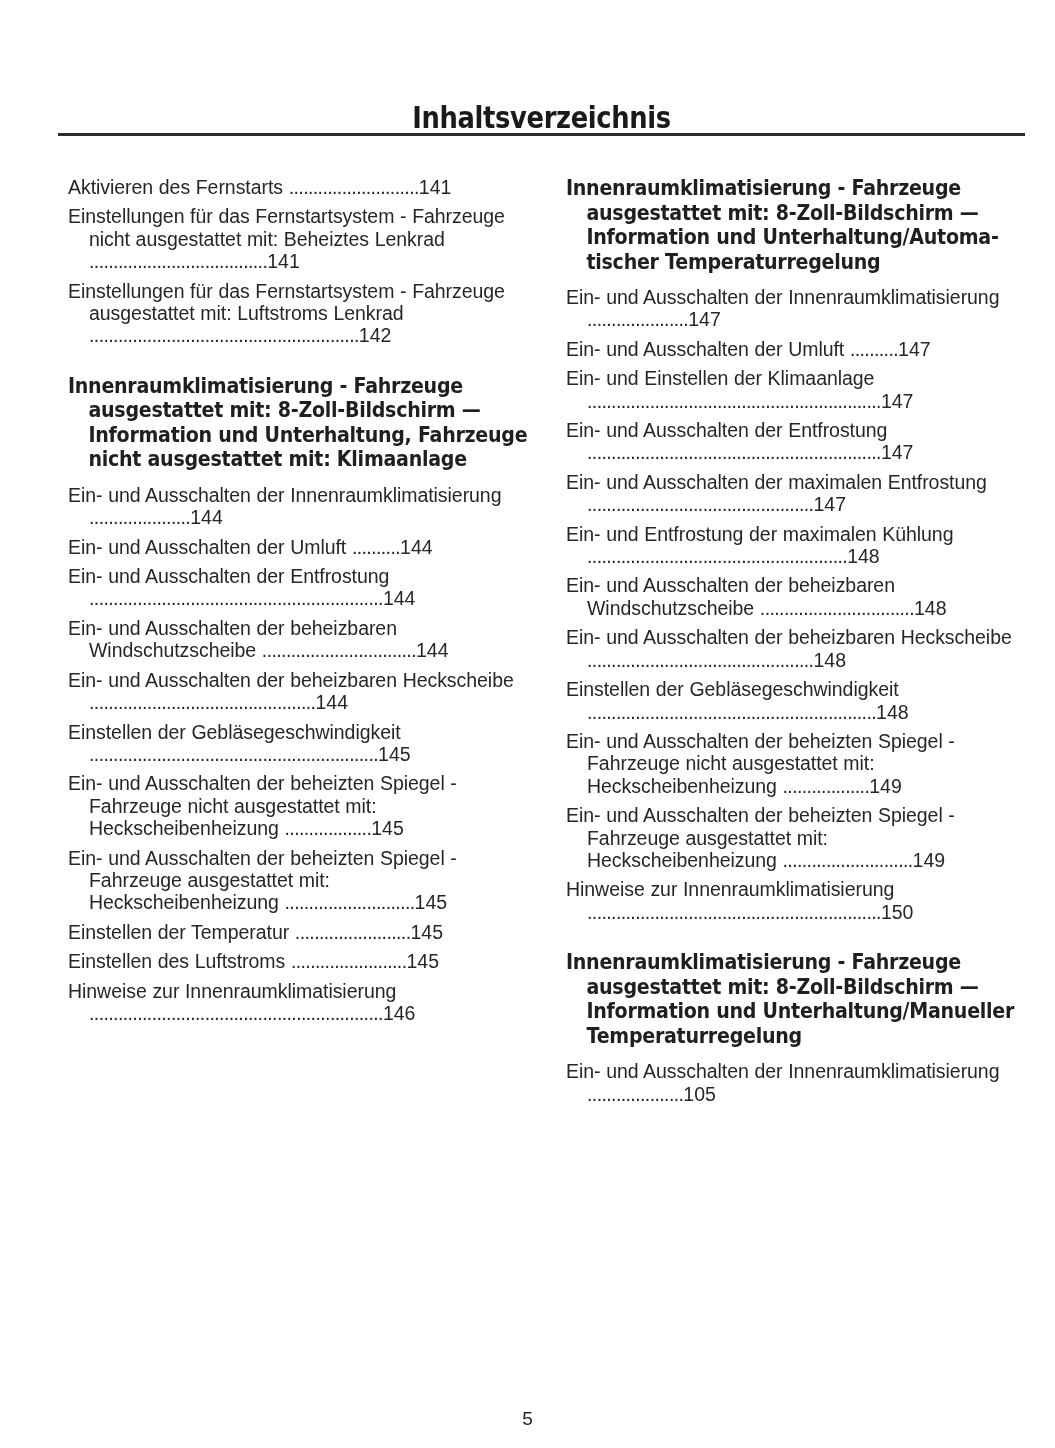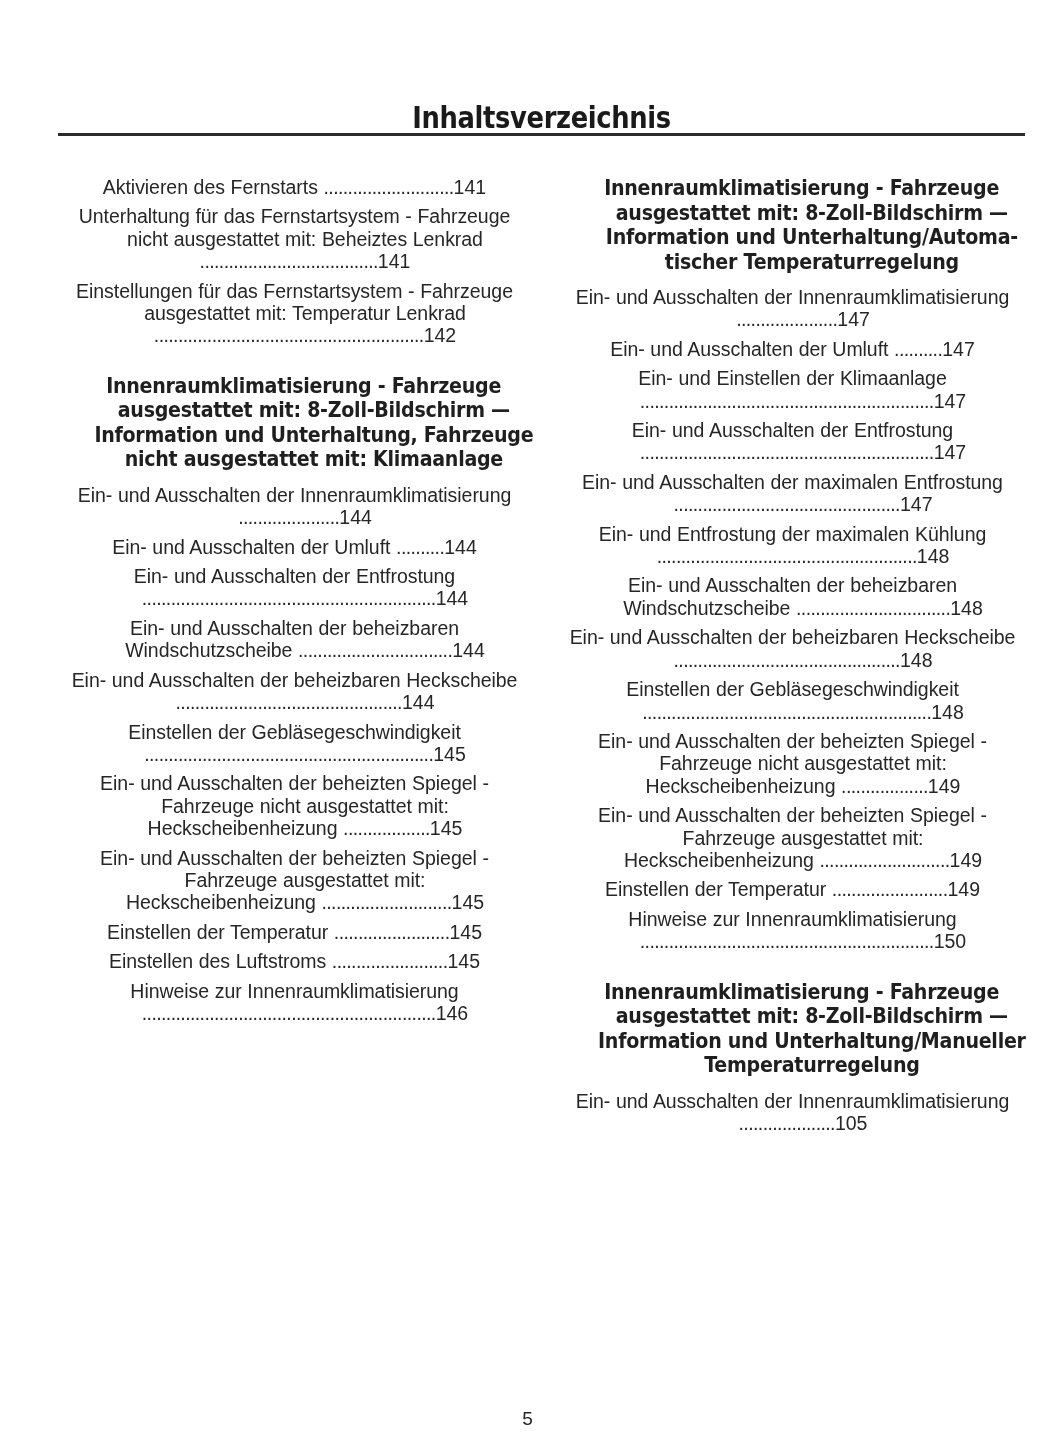--- a/index.html
+++ b/index.html
@@ -51,21 +51,20 @@
     position: absolute;
     top: 140px;
     left: 68px;
     width: 952px;
     height: 1190px;
   }
   .col {
     position: absolute;
     top: 0;
     width: 453px;
-    text-align: center;
   }
   .col-left  { left: 0; }
   .col-right { left: 498px; }
 
   
   .entry {
     font-size: 19.5px;
     line-height: 22.4px;
     color: #262626;
     margin-bottom: 7px;
@@ -117,22 +116,22 @@
 
   <h1 class="page-title">Inhaltsverzeichnis</h1>
 
   <div class="header-rule"></div>
 
   <div class="columns">
 
     <div class="col col-left">
       <div id="left-top">
           <div class="entry"><span>Aktivieren des Fernstarts </span><span class="leader">...........................</span><span class="pg">141</span></div>
-          <div class="entry"><span>Unterhaltung für das Fernstartsystem - Fahrzeuge nicht ausgestattet mit: Beheiztes Lenkrad </span><span class="leader">.....................................</span><span class="pg">141</span></div>
-          <div class="entry"><span>Einstellungen für das Fernstartsystem - Fahrzeuge ausgestattet mit: Temperatur Lenkrad </span><span class="leader">........................................................</span><span class="pg">142</span></div>
+          <div class="entry"><span>Einstellungen für das Fernstartsystem - Fahrzeuge nicht ausgestattet mit: Beheiztes Lenkrad </span><span class="leader">.....................................</span><span class="pg">141</span></div>
+          <div class="entry"><span>Einstellungen für das Fernstartsystem - Fahrzeuge ausgestattet mit: Luftstroms Lenkrad </span><span class="leader">........................................................</span><span class="pg">142</span></div>
         </div>
       <div class="heading gap-before gap-after">Innenraumklimatisierung - Fahrzeuge ausgestattet mit: 8-Zoll-Bildschirm — Information und Unterhaltung, Fahrzeuge nicht ausgestattet mit: Klimaanlage</div>
       <div id="left-bottom">
           <div class="entry"><span>Ein- und Ausschalten der Innenraumklimatisierung </span><span class="leader">.....................</span><span class="pg">144</span></div>
           <div class="entry"><span>Ein- und Ausschalten der Umluft </span><span class="leader">..........</span><span class="pg">144</span></div>
           <div class="entry"><span>Ein- und Ausschalten der Entfrostung </span><span class="leader">.............................................................</span><span class="pg">144</span></div>
           <div class="entry"><span>Ein- und Ausschalten der beheizbaren Windschutzscheibe </span><span class="leader">................................</span><span class="pg">144</span></div>
           <div class="entry"><span>Ein- und Ausschalten der beheizbaren Heckscheibe </span><span class="leader">...............................................</span><span class="pg">144</span></div>
           <div class="entry"><span>Einstellen der Gebläsegeschwindigkeit </span><span class="leader">............................................................</span><span class="pg">145</span></div>
           <div class="entry"><span>Ein- und Ausschalten der beheizten Spiegel - Fahrzeuge nicht ausgestattet mit: Heckscheibenheizung </span><span class="leader">..................</span><span class="pg">145</span></div>
@@ -150,21 +149,20 @@
           <div class="entry"><span>Ein- und Ausschalten der Umluft </span><span class="leader">..........</span><span class="pg">147</span></div>
           <div class="entry"><span>Ein- und Einstellen der Klimaanlage </span><span class="leader">.............................................................</span><span class="pg">147</span></div>
           <div class="entry"><span>Ein- und Ausschalten der Entfrostung </span><span class="leader">.............................................................</span><span class="pg">147</span></div>
           <div class="entry"><span>Ein- und Ausschalten der maximalen Entfrostung </span><span class="leader">...............................................</span><span class="pg">147</span></div>
           <div class="entry"><span>Ein- und Entfrostung der maximalen Kühlung </span><span class="leader">......................................................</span><span class="pg">148</span></div>
           <div class="entry"><span>Ein- und Ausschalten der beheizbaren Windschutzscheibe </span><span class="leader">................................</span><span class="pg">148</span></div>
           <div class="entry"><span>Ein- und Ausschalten der beheizbaren Heckscheibe </span><span class="leader">...............................................</span><span class="pg">148</span></div>
           <div class="entry"><span>Einstellen der Gebläsegeschwindigkeit </span><span class="leader">............................................................</span><span class="pg">148</span></div>
           <div class="entry"><span>Ein- und Ausschalten der beheizten Spiegel - Fahrzeuge nicht ausgestattet mit: Heckscheibenheizung </span><span class="leader">..................</span><span class="pg">149</span></div>
           <div class="entry"><span>Ein- und Ausschalten der beheizten Spiegel - Fahrzeuge ausgestattet mit: Heckscheibenheizung </span><span class="leader">...........................</span><span class="pg">149</span></div>
-          <div class="entry"><span>Einstellen der Temperatur </span><span class="leader">........................</span><span class="pg">149</span></div>
           <div class="entry"><span>Hinweise zur Innenraumklimatisierung </span><span class="leader">.............................................................</span><span class="pg">150</span></div>
         </div>
       <div class="heading gap-before gap-after">Innenraumklimatisierung - Fahrzeuge ausgestattet mit: 8-Zoll-Bildschirm — Information und Unterhaltung/Manueller Temperaturregelung</div>
       <div id="right-bottom">
           <div class="entry"><span>Ein- und Ausschalten der Innenraumklimatisierung </span><span class="leader">....................</span><span class="pg">105</span></div>
         </div>
     </div>
 
   </div>
 

